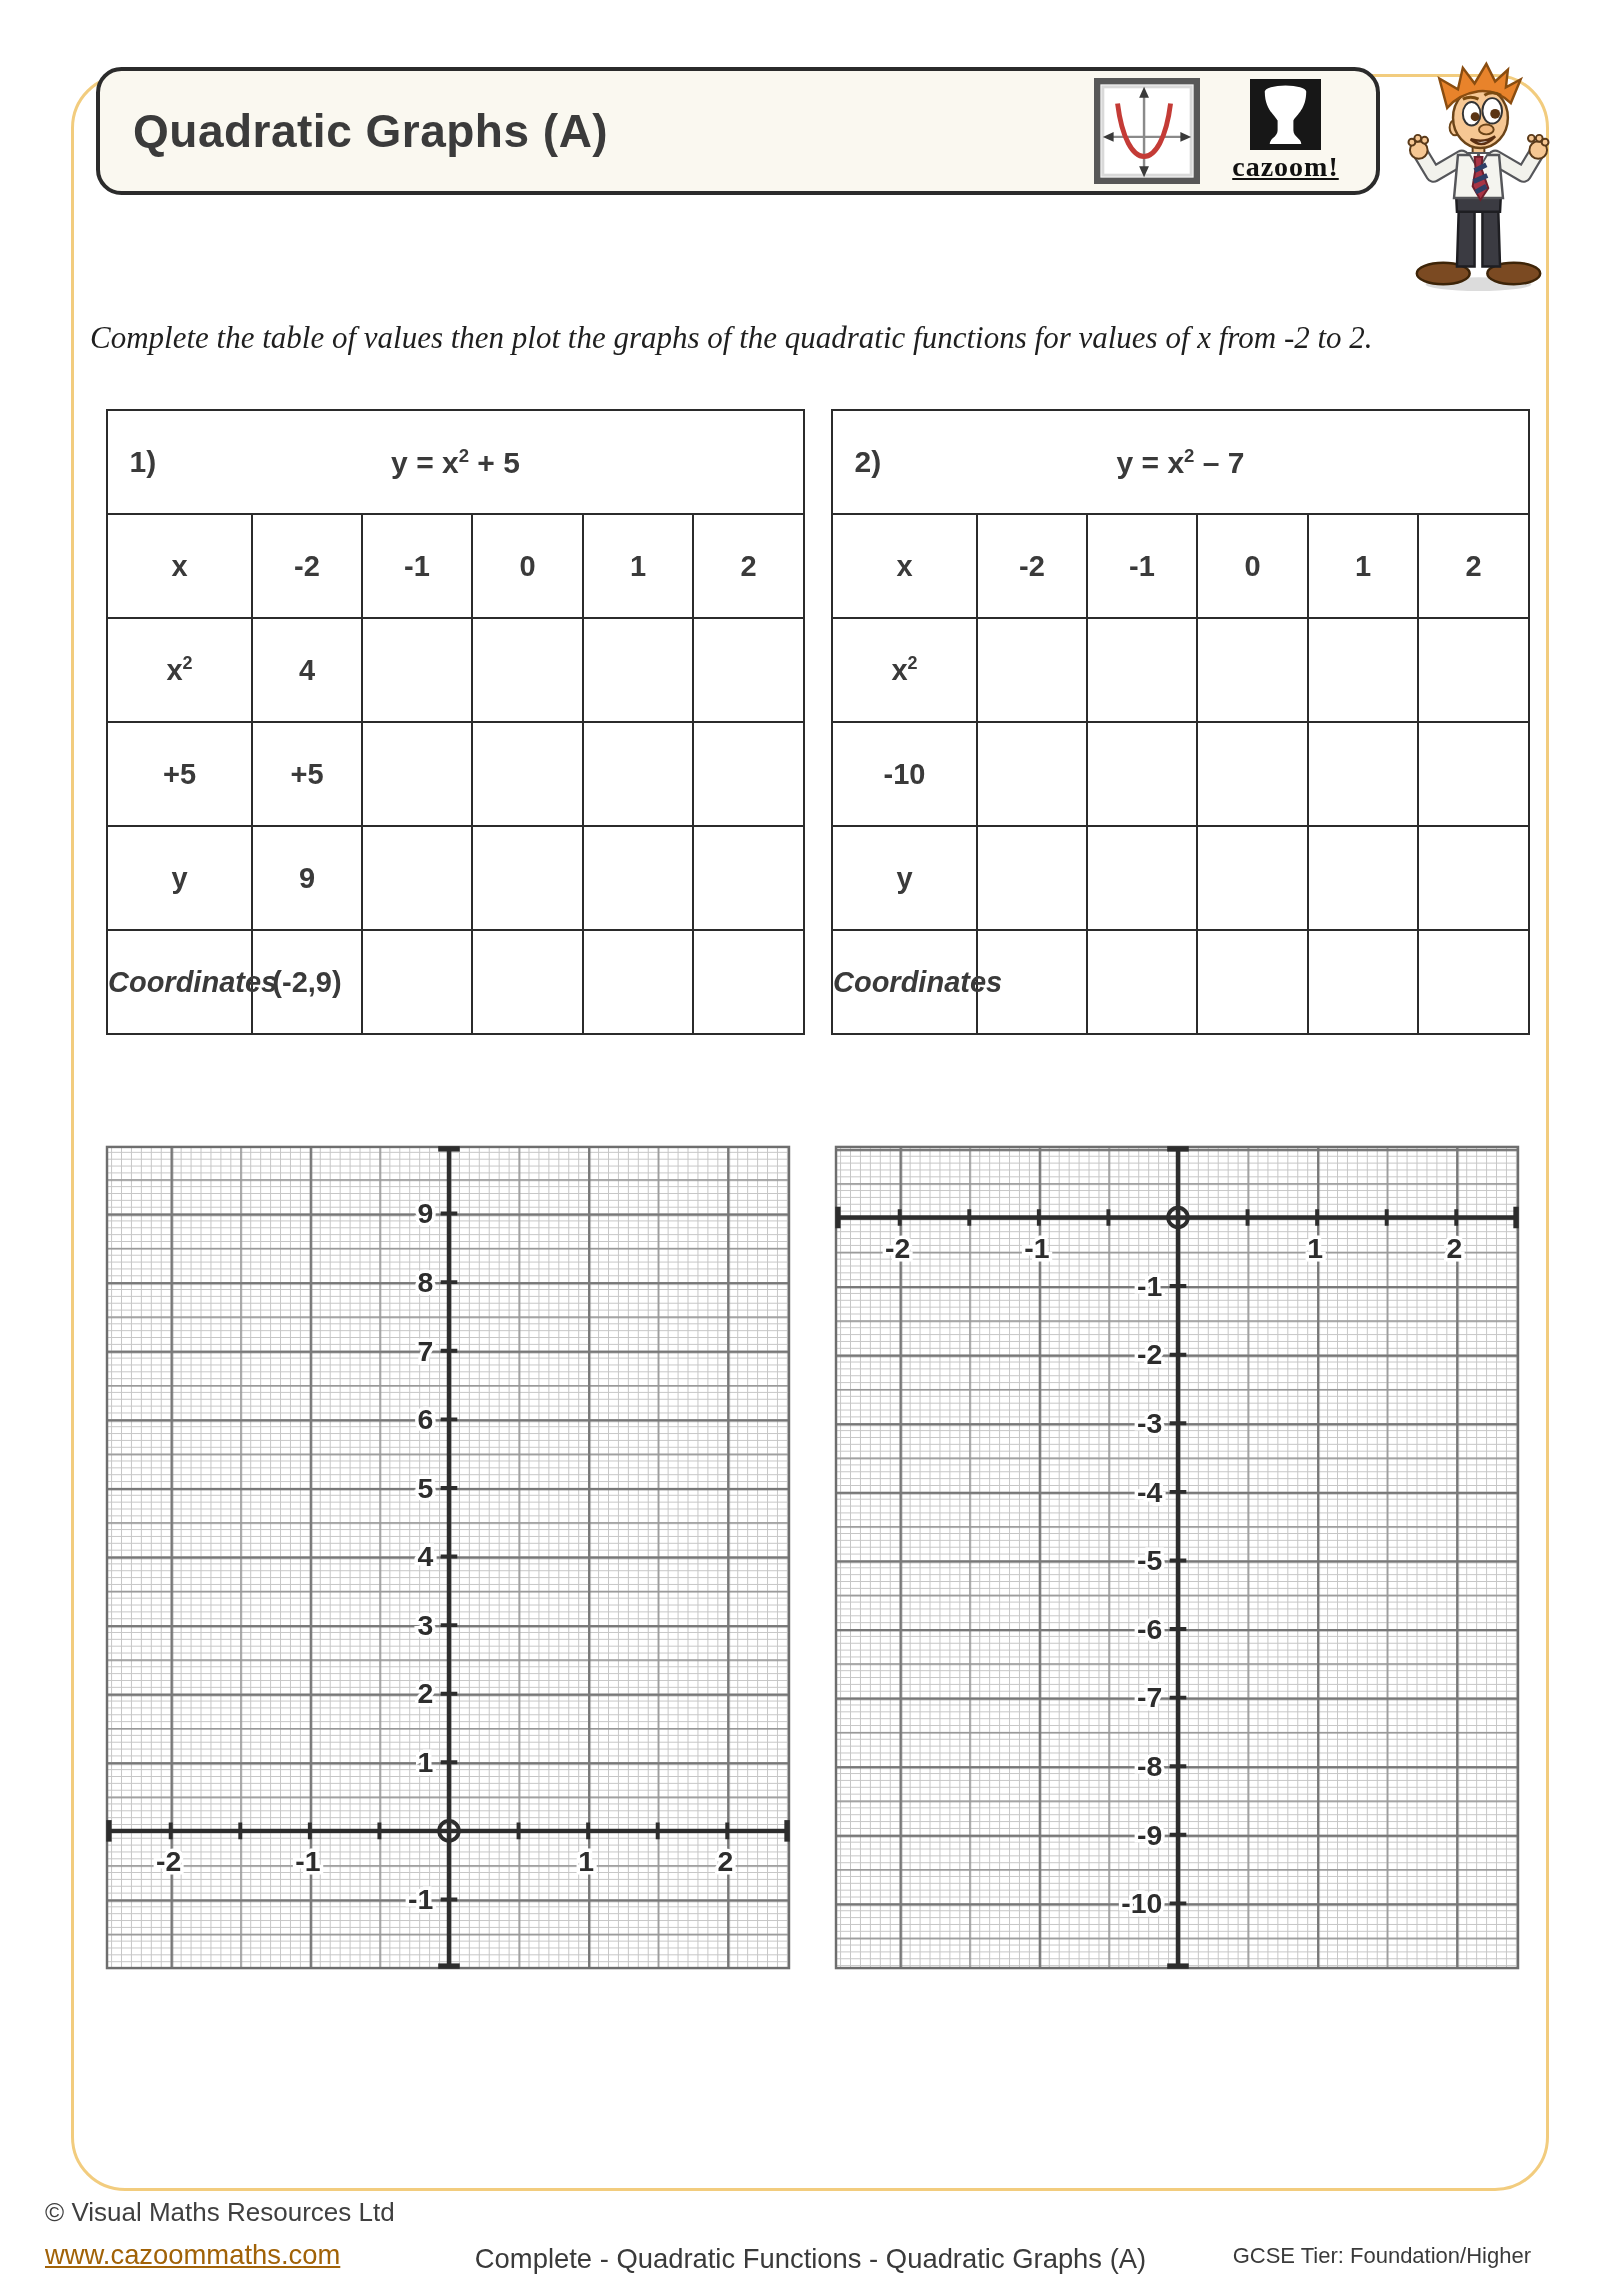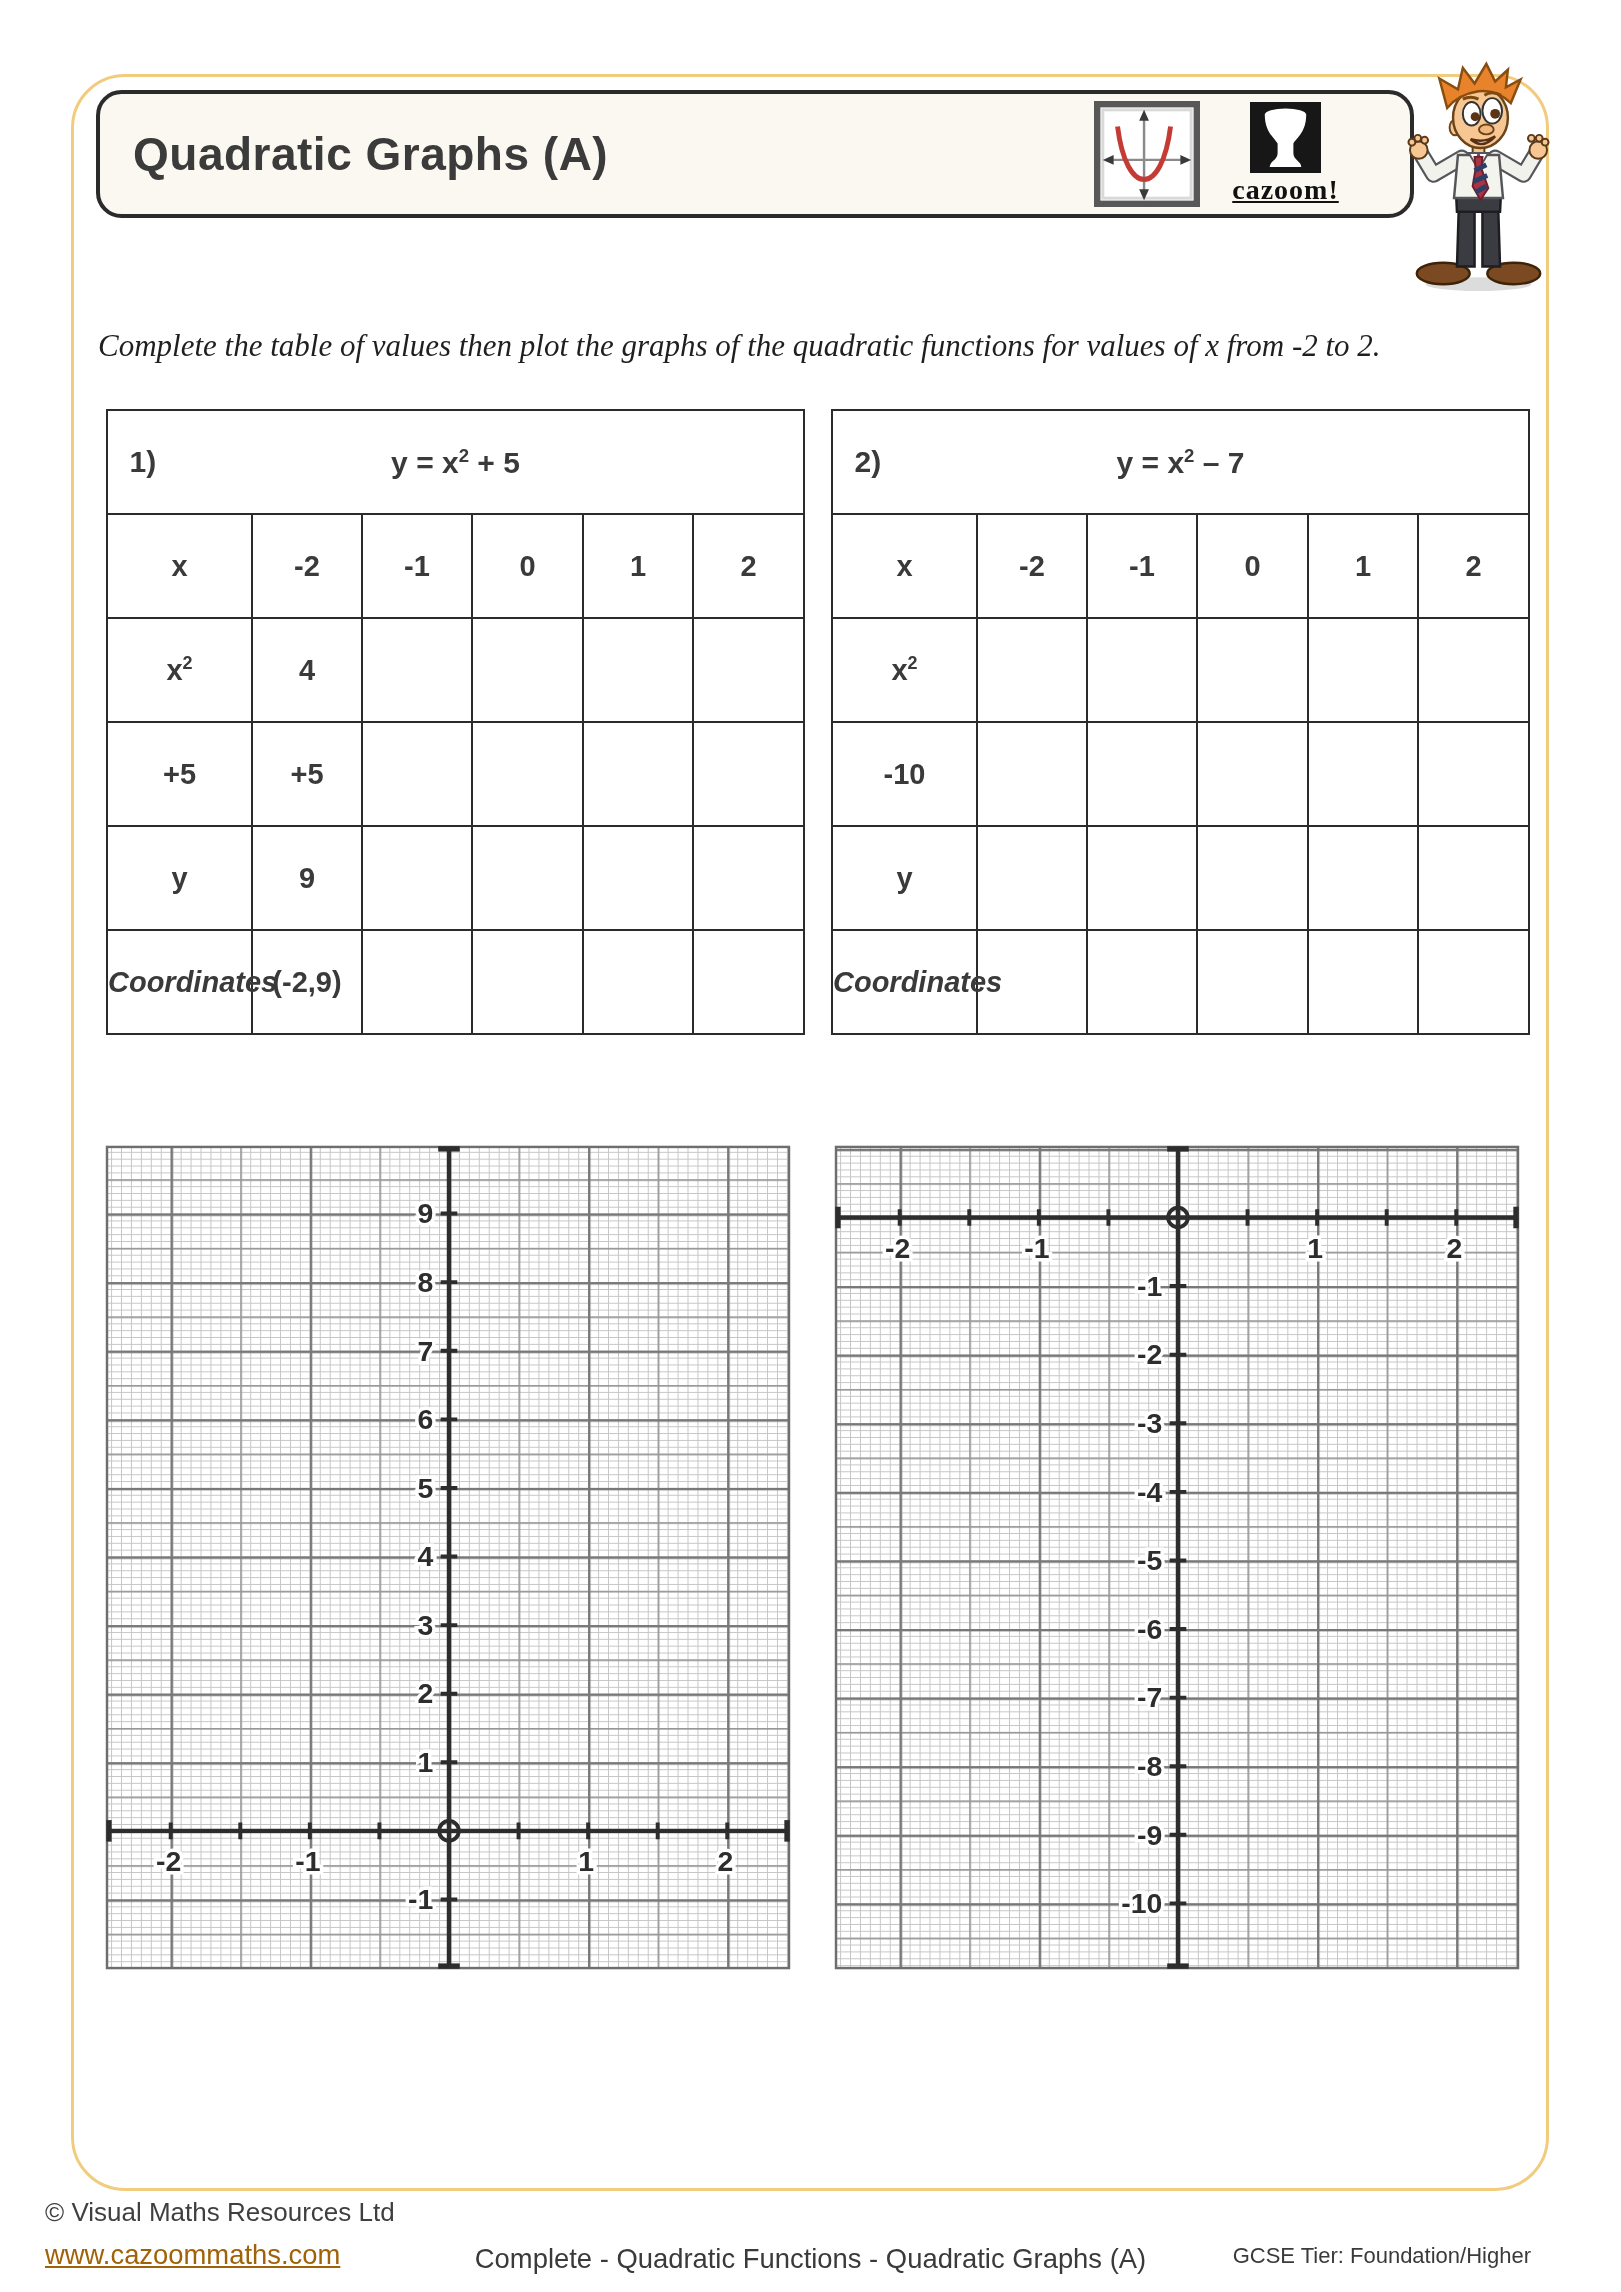--- a/index.html
+++ b/index.html
@@ -4,33 +4,33 @@
 <style>
   html,body{margin:0;padding:0;background:#ffffff;}
   #page{position:relative;width:1621px;height:2293px;background:#ffffff;overflow:hidden;
         font-family:"Liberation Sans",sans-serif;color:#3a3a3a;}
 
   .outer-border{position:absolute;left:71px;top:74px;width:1472px;height:2111px;
 romance                border:3.9px solid #f2cc7e;border-radius:54px;}
   .outer-border{position:absolute;left:71px;top:74px;width:1472px;height:2111px;
                 border:3.9px solid #f2cc7e;border-radius:54px;}
 
-  .header-box{position:absolute;left:96px;top:90px;width:1276px;height:120px;
-              background:#faf8f0;border:4.9px solid #2b2b2b;border-radius:25.5px;padding-left:34px;}
+  .header-box{position:absolute;left:96px;top:67px;width:1276px;height:120px;
+              background:#faf8f0;border:4.9px solid #2b2b2b;border-radius:25.5px;}
   .page-title{position:absolute;left:33px;top:0;height:120px;display:flex;align-items:center;
               font-size:46px;font-weight:bold;color:#3b3b3b;letter-spacing:0.5px;margin:0;}
   .parabola-icon{position:absolute;left:994px;top:6.9px;}
   .cazoom-logo{position:absolute;left:1121px;top:7.8px;width:129px;text-align:center;}
   .cazoom-logo svg{display:block;margin:0 auto;}
   .cazoom-logo-text{font-family:"Liberation Serif",serif;font-weight:bold;font-size:28px;
                     color:#111;letter-spacing:1px;margin-top:1px;text-decoration:underline;}
 
   .mascot{position:absolute;left:1404px;top:57px;}
 
-  .instruction{position:absolute;left:82px;top:312px;width:1480px;margin:16px;
+  .instruction{position:absolute;left:82px;top:312px;width:1480px;margin:8px;
                font-family:"Liberation Serif",serif;font-style:italic;font-size:31px;color:#1f1f1f;}
 
   table.values-table{position:absolute;border-collapse:collapse;table-layout:fixed;
                      width:696px;height:612px;}
   table.t1{left:106px;top:409px;}
   table.t2{left:831px;top:409px;}
   table.values-table td{border:2.9px solid #2b2b2b;text-align:center;vertical-align:middle;
                         font-size:29px;font-weight:bold;color:#3a3a3a;padding:0;height:102px;
                         background:#ffffff;}
   td.eq-cell{background:#f4f1c2;position:relative;}

